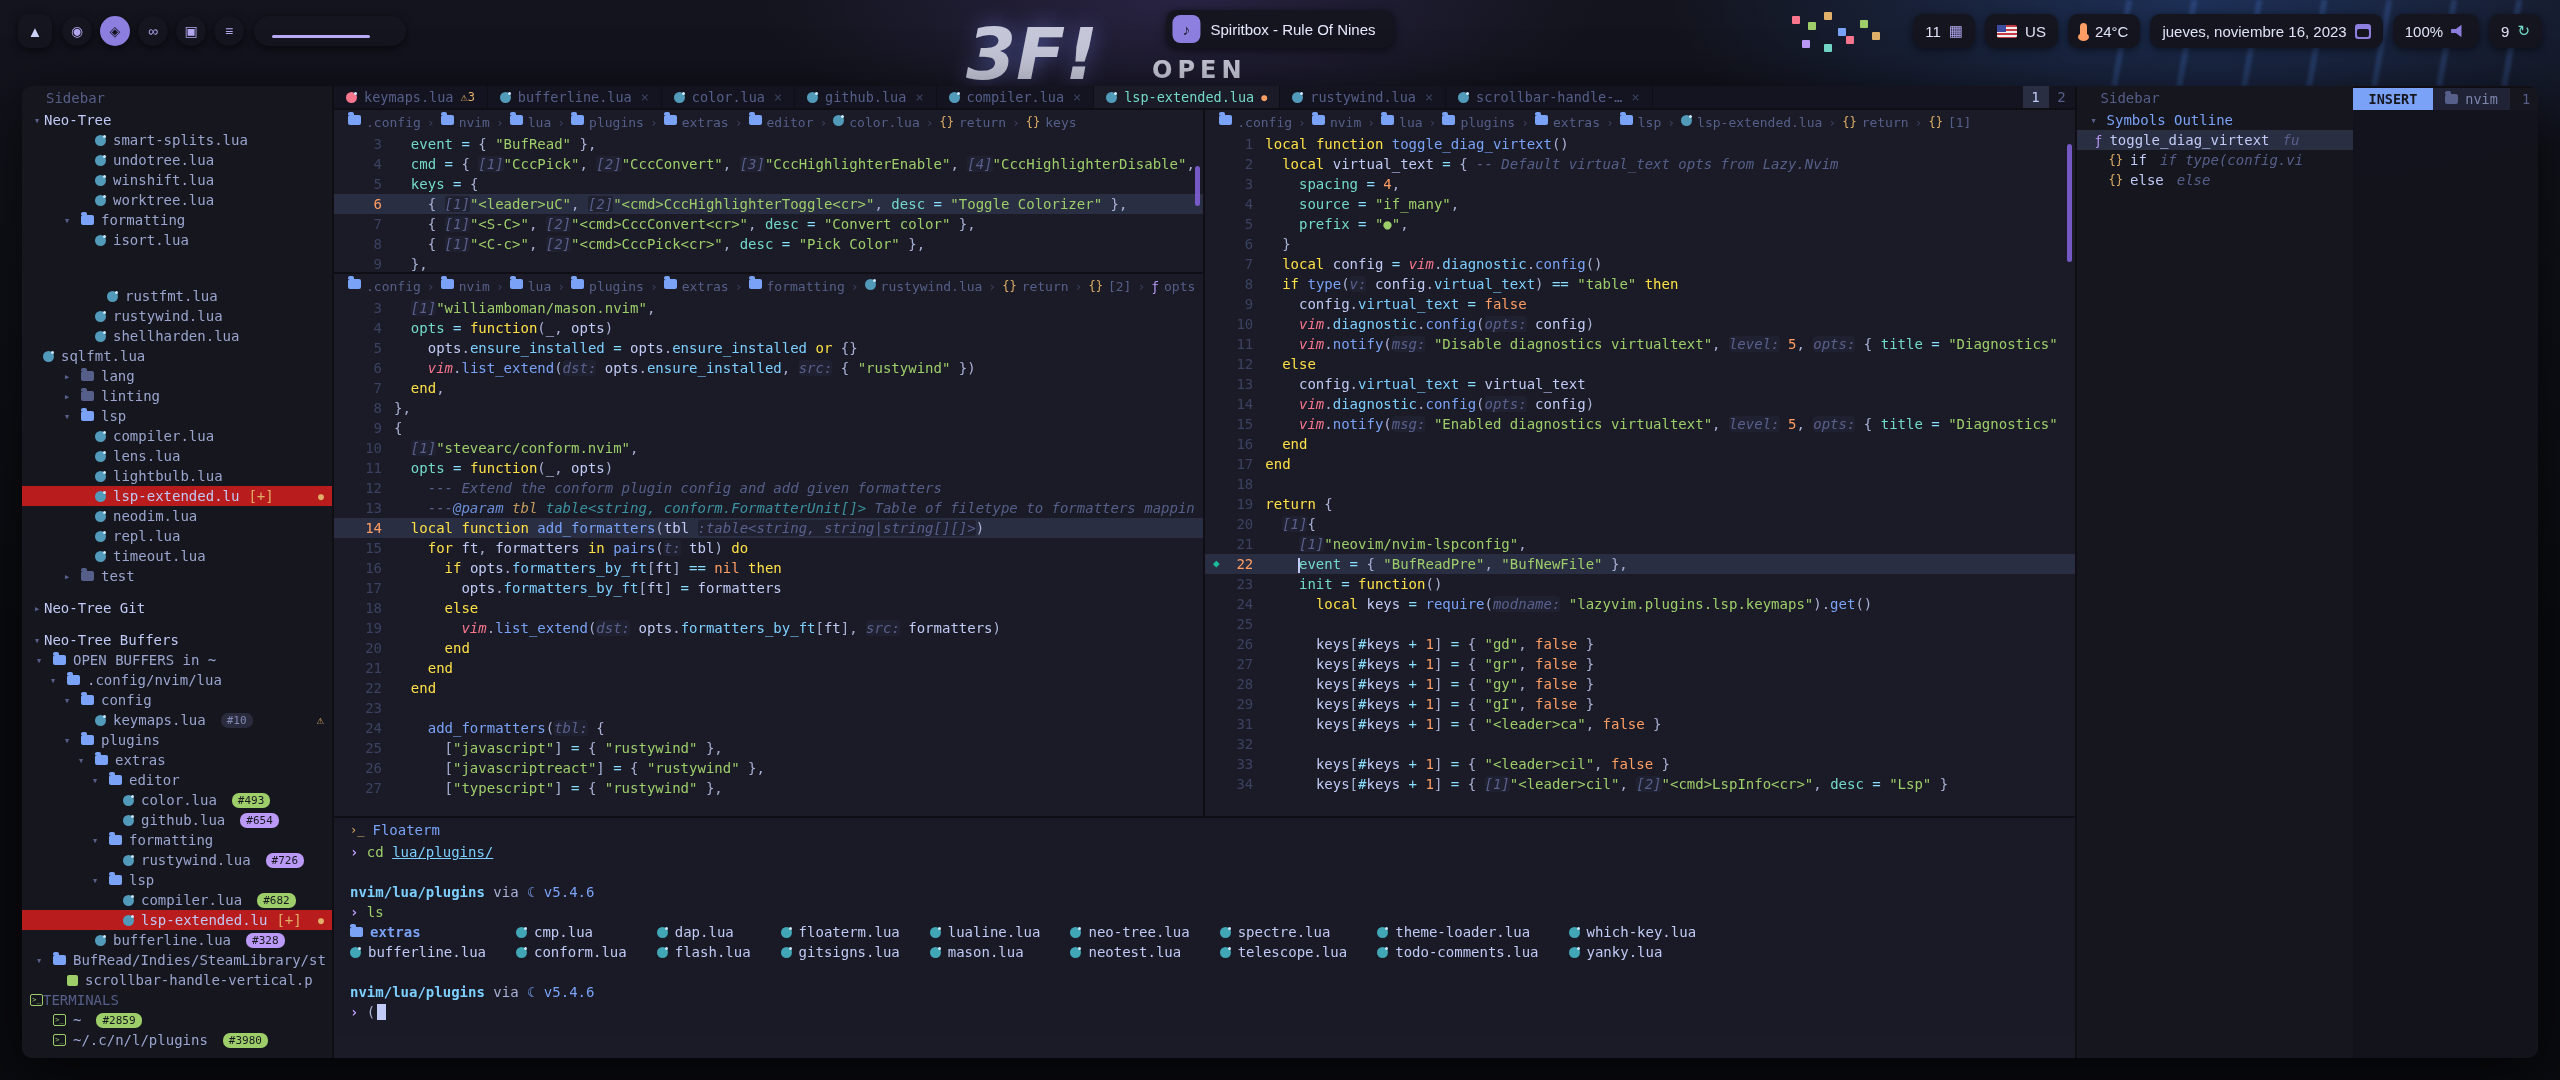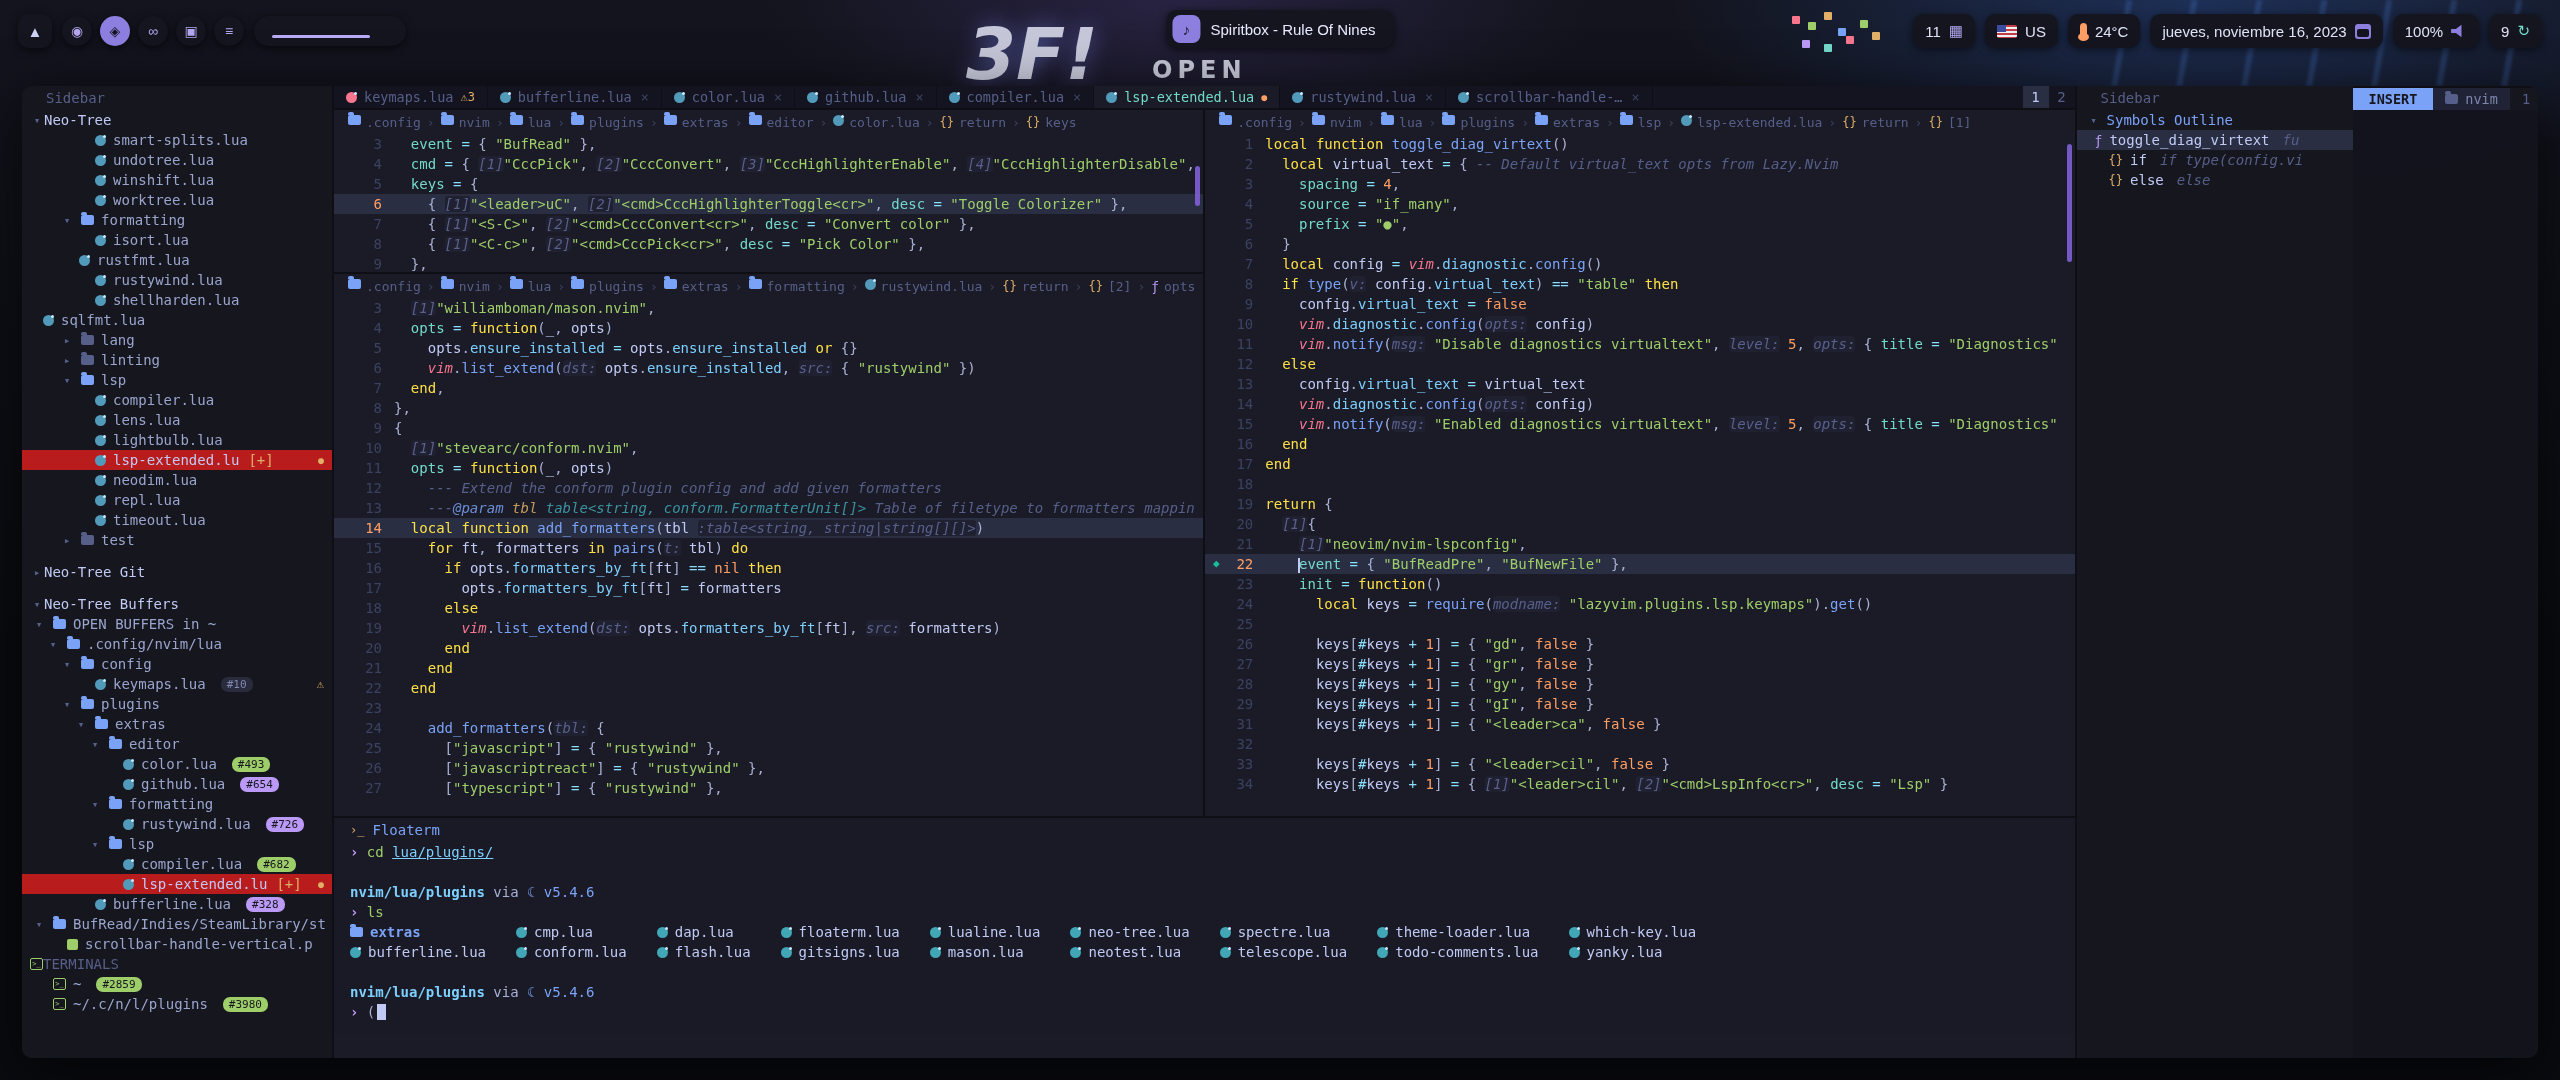--- a/index.html
+++ b/index.html
@@ -255,21 +255,21 @@
           <div class="row nt-item" style="padding-left: 38px;">
             <span class="chev">▾</span>
             <span class="i-folder"></span>
             <span>formatting</span>
           </div>
           <div class="row nt-item" style="padding-left: 52px;">
             <span class="chev-space"></span>
             <span class="i-lua"></span>
             <span>isort.lua</span>
           </div>
-          <div class="row nt-item" style="padding-left: 36px;">
+          <div class="row nt-item" style="padding-left: 64px; margin-top: 36px;">
             <span class="chev-space"></span>
             <span class="i-lua"></span>
             <span>rustfmt.lua</span>
           </div>
           <div class="row nt-item" style="padding-left: 52px;">
             <span class="chev-space"></span>
             <span class="i-lua"></span>
             <span>rustywind.lua</span>
           </div>
           <div class="row nt-item" style="padding-left: 52px;">

